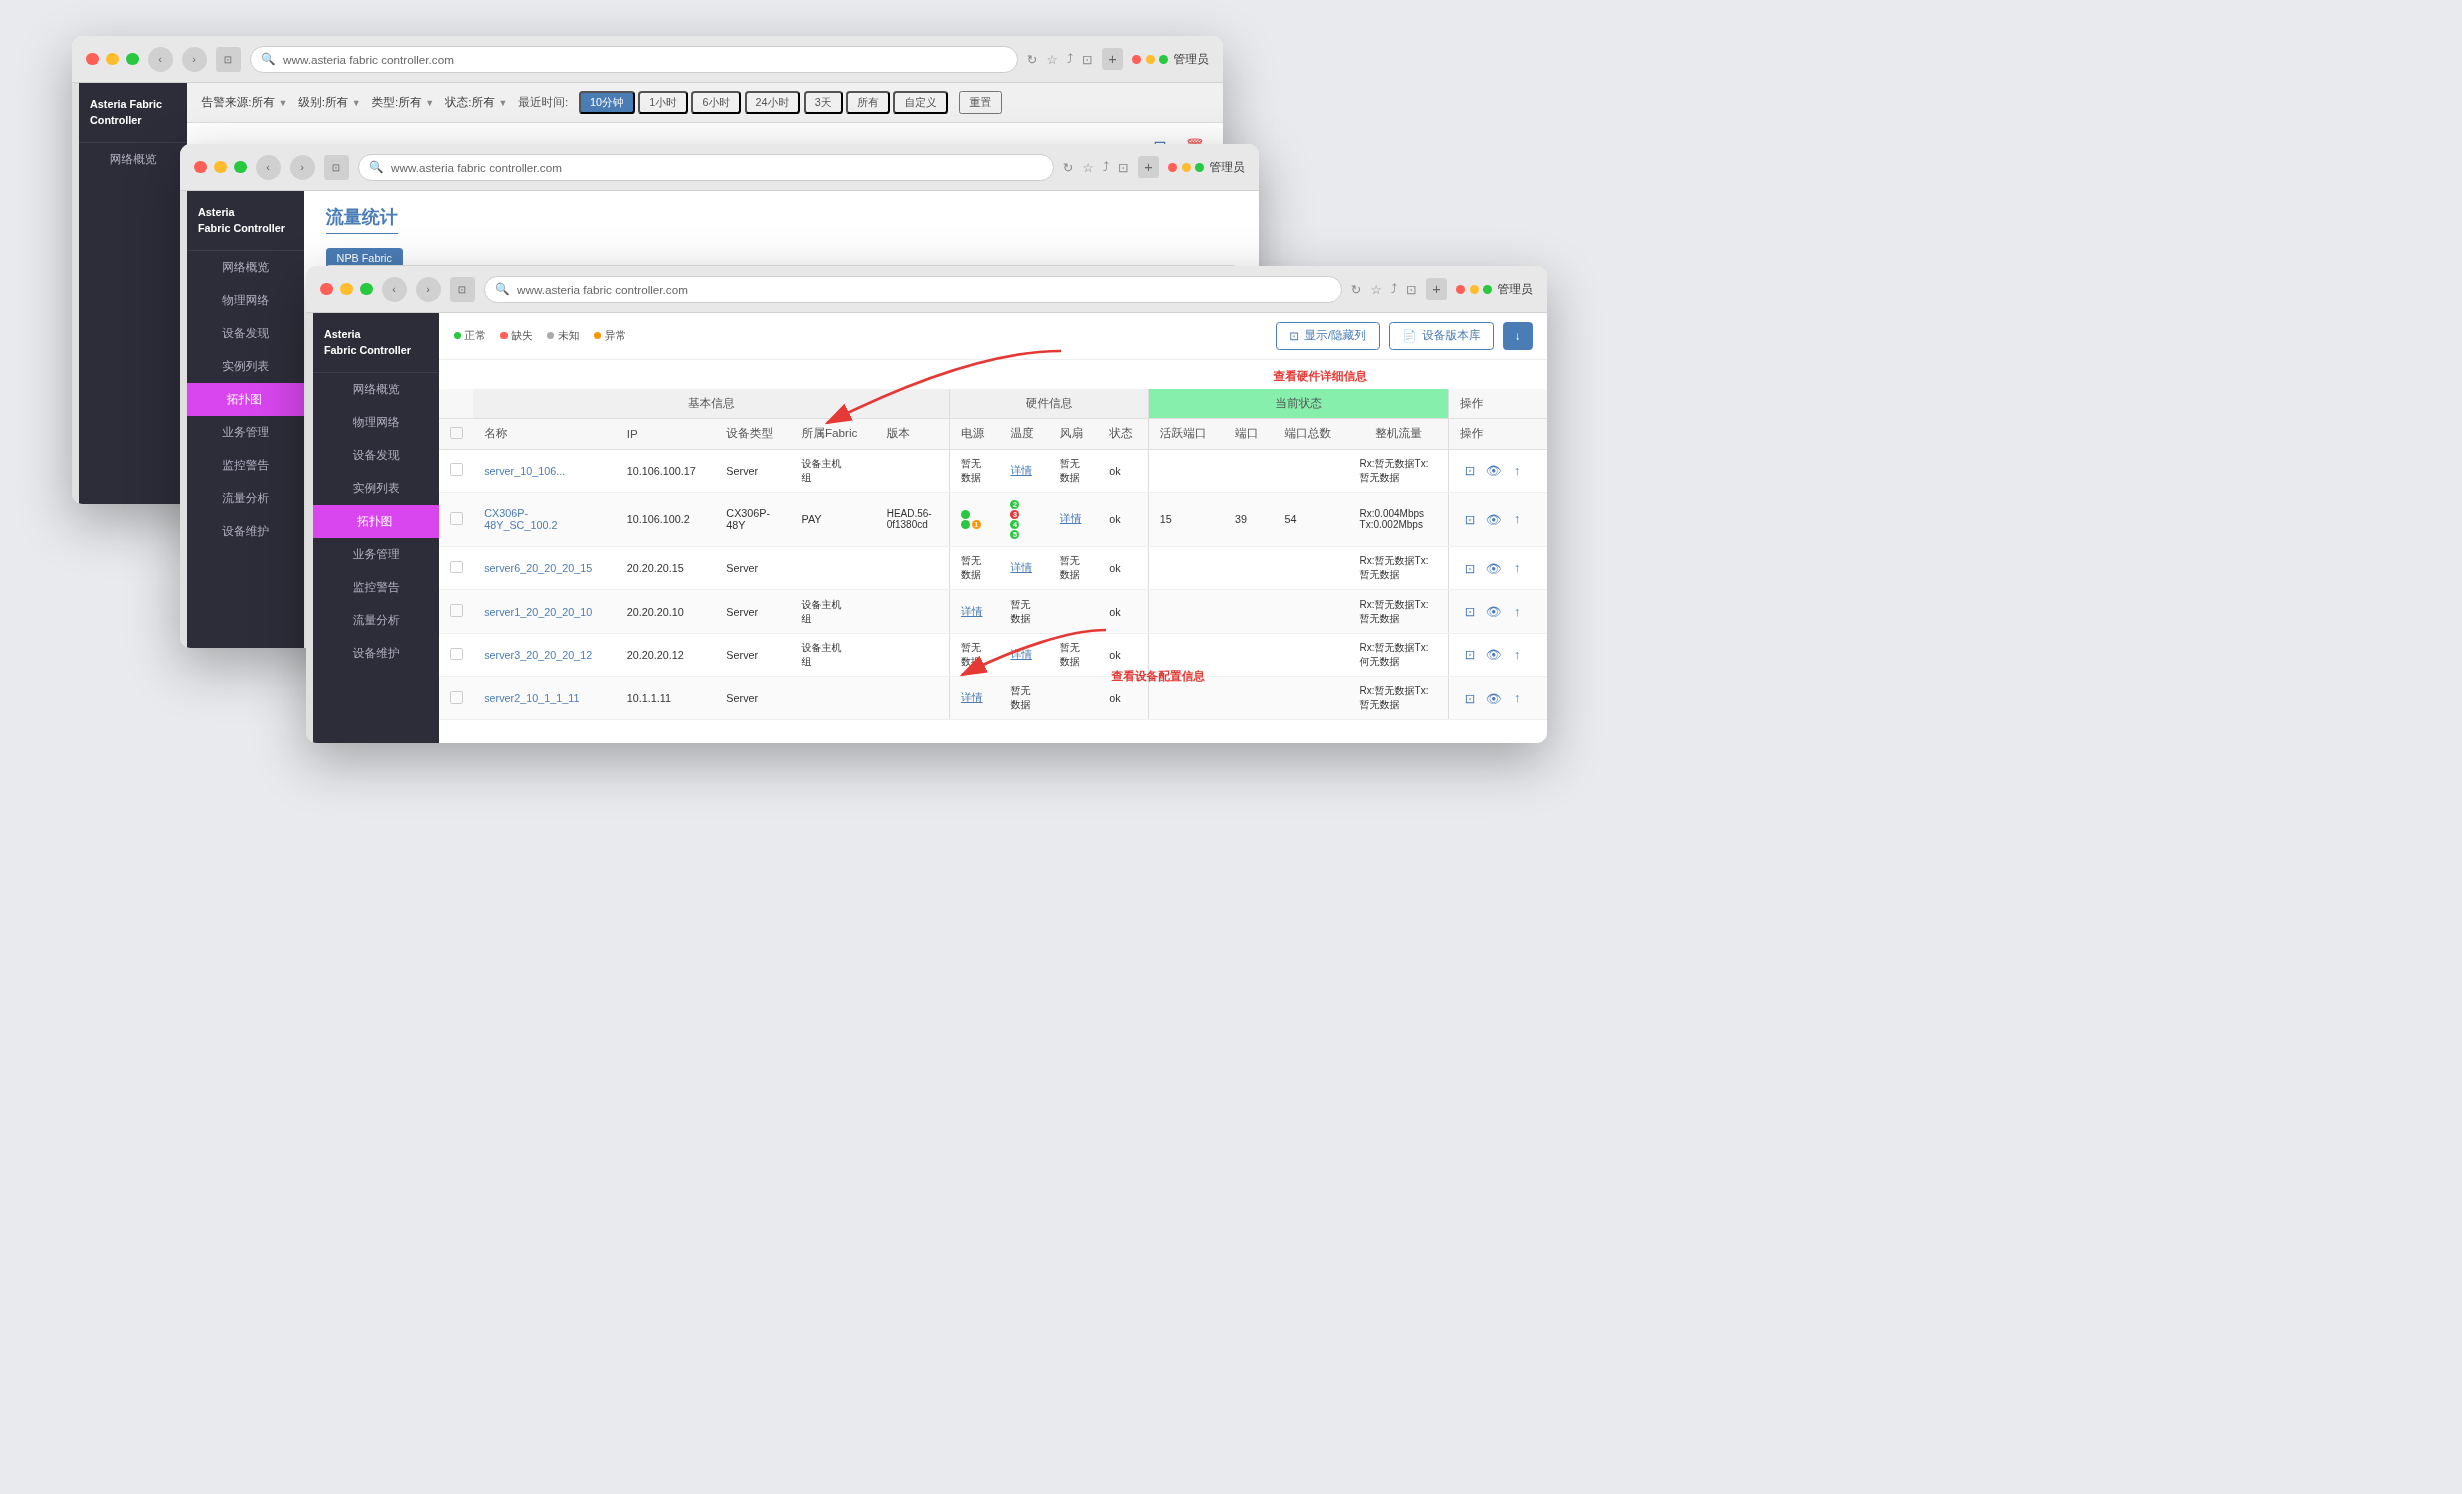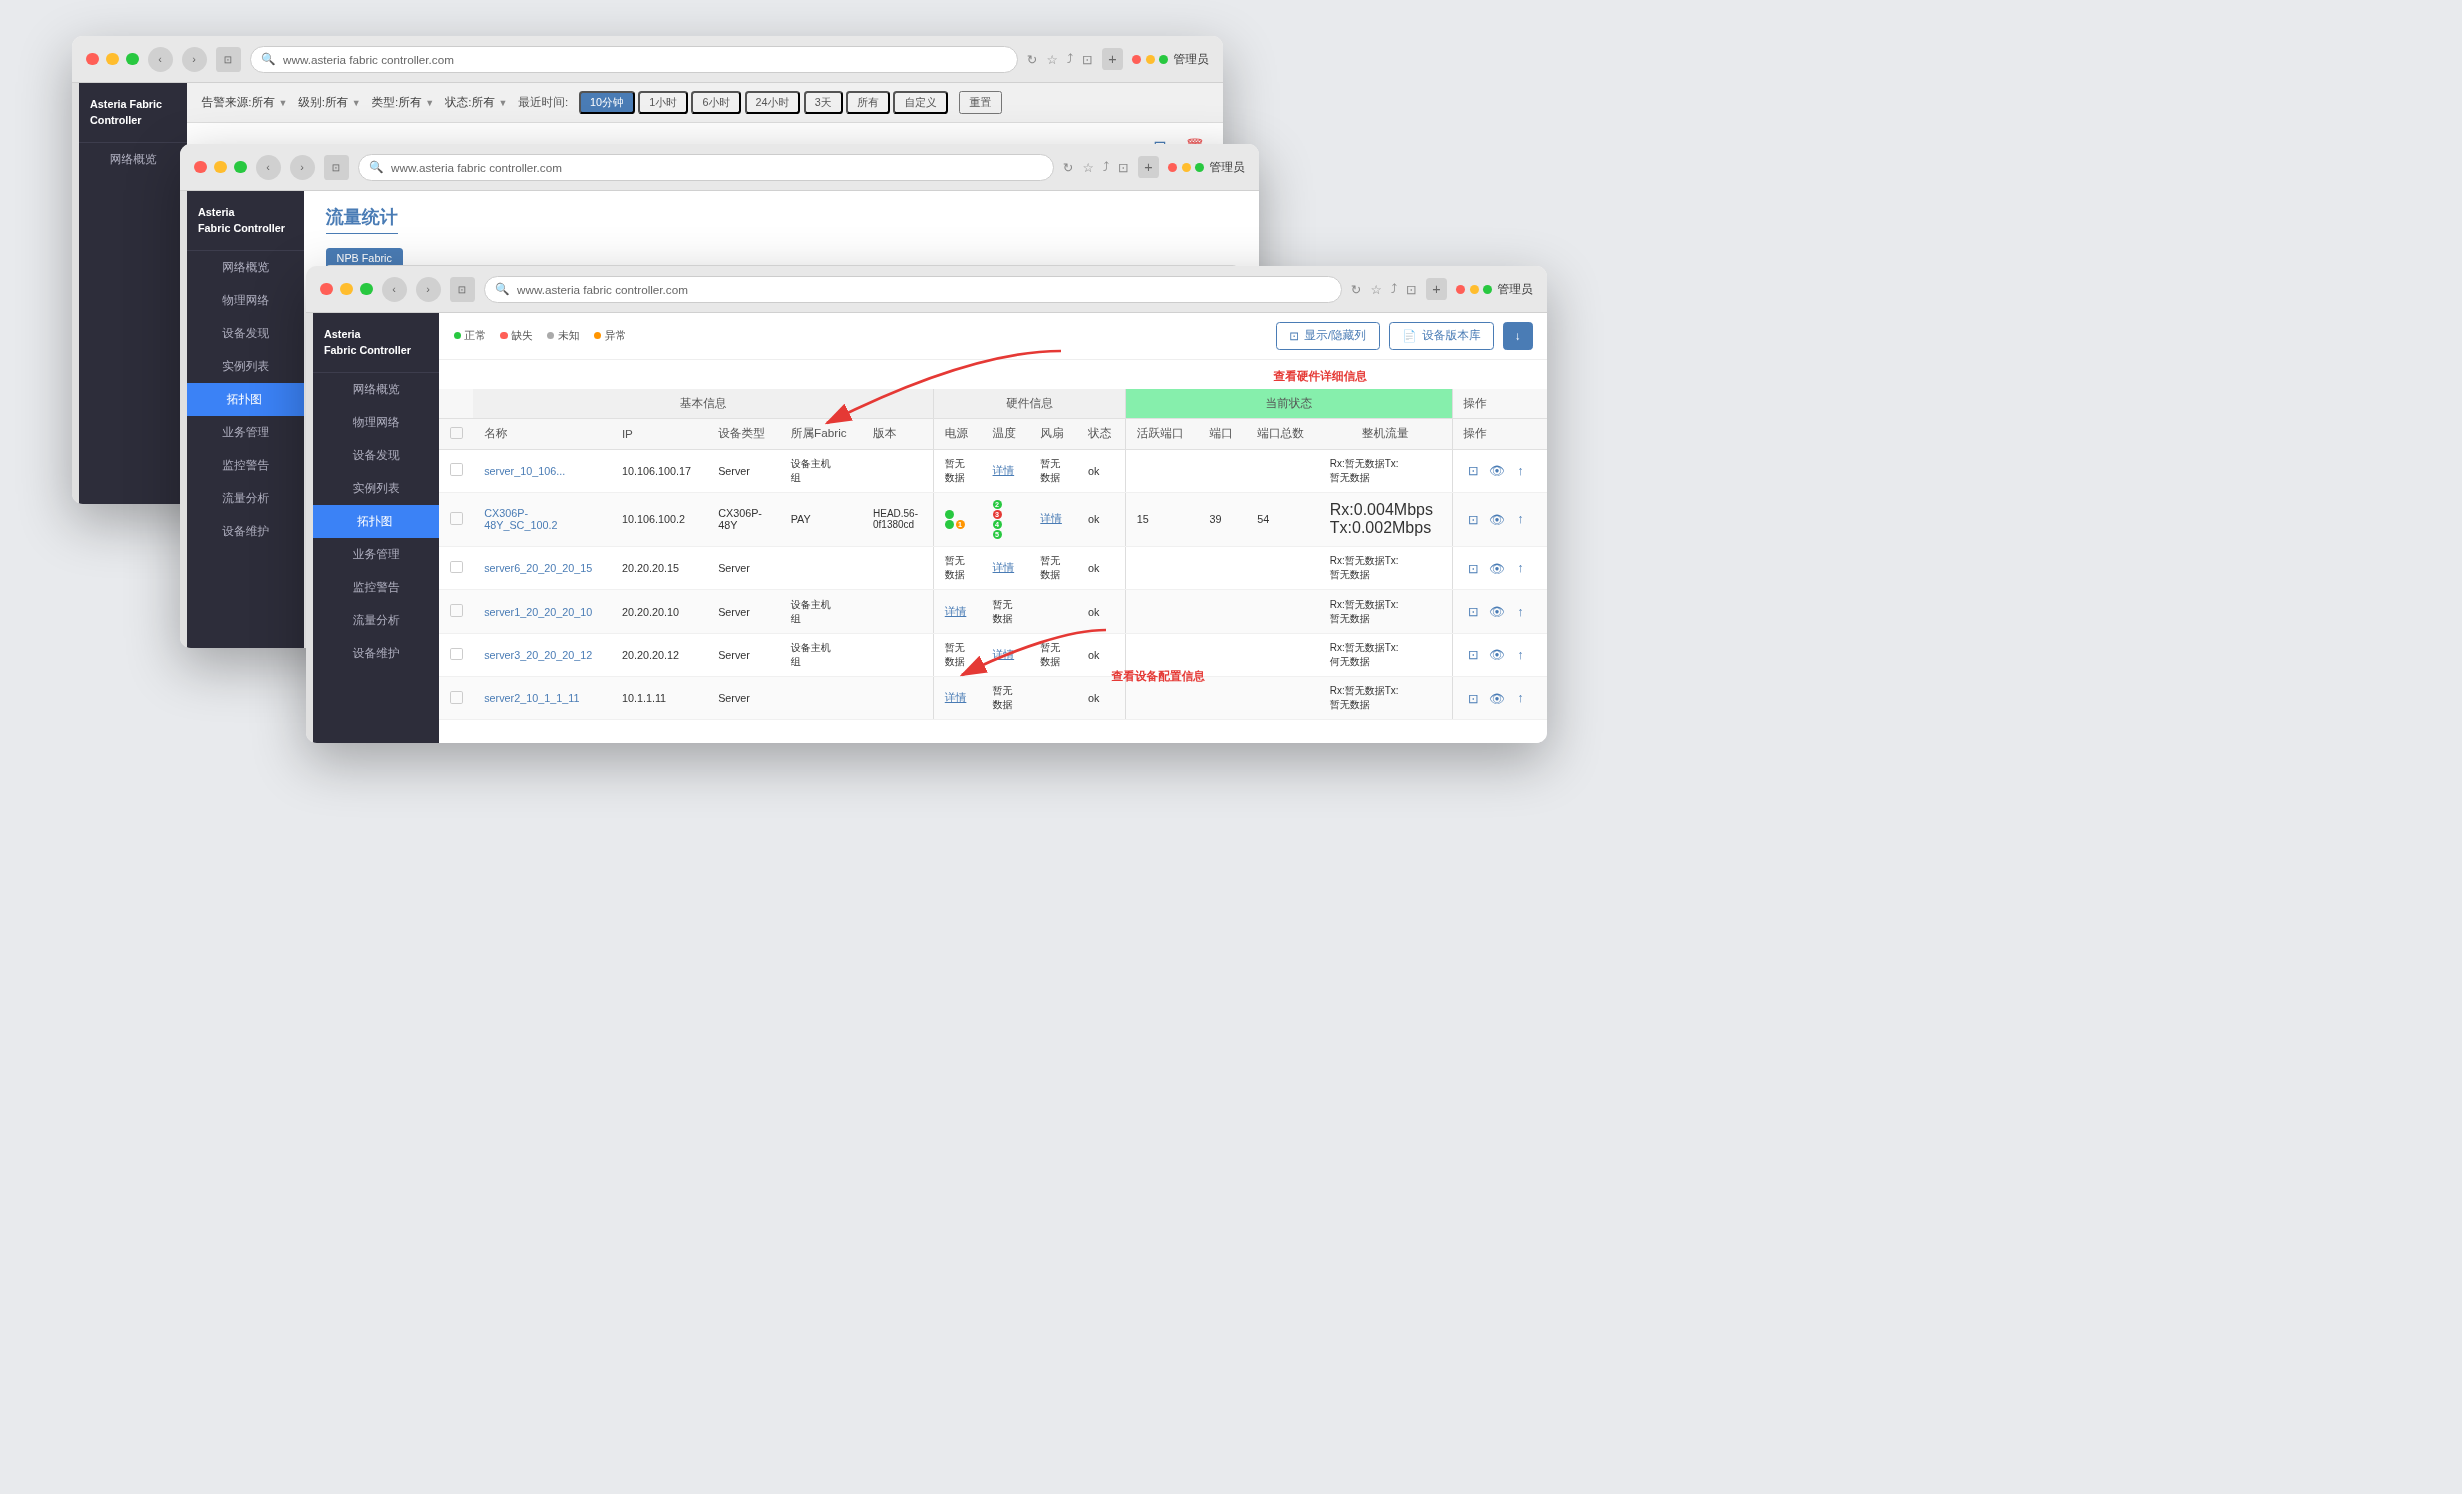--- a/index.html
+++ b/index.html
@@ -74,21 +74,21 @@
       line-height: 1.3;
       border-bottom: 0.9px solid #3d3d4d;
     }
     .sidebar-item {
       padding: 9px 10.8px;
       color: #b0b0c0;
       font-size: 11.7px;
       cursor: pointer;
       text-align: center;
     }
-    .sidebar-item.active { background: #3b82f6; color: white; padding-left: 8px; }
+    .sidebar-item.active { background: #d946ef; color: white; padding-left: 8px; }
 
     
     .main-content {
       flex: 1;
       background: white;
       overflow: hidden;
     }
 
     
     .win1 {
@@ -589,21 +589,21 @@
                     <div style="display:flex;gap:1.8px;">
                       <div class="port-dot" style="background:#28c840;font-size:7.2px;">5</div>
                     </div>
                   </div>
                 </td>
                 <td><span class="link-text">详情</span></td>
                 <td style="border-right:1.8px solid #ddd;">ok</td>
                 <td>15</td>
                 <td>39</td>
                 <td>54</td>
-                <td style="border-right:1.8px solid #ddd;font-size:16px;">Rx:0.004Mbps<br>Tx:0.002Mbps</td>
+                <td style="border-right:1.8px solid #ddd;font-size:10px;">Rx:0.004Mbps<br>Tx:0.002Mbps</td>
                 <td>
                   <div style="display:flex;gap:3.6px;">
                     <span class="icon-btn">⊡</span>
                     <span class="icon-btn">👁</span>
                     <span class="icon-btn">↑</span>
                   </div>
                 </td>
               </tr>
 
               <tr>

